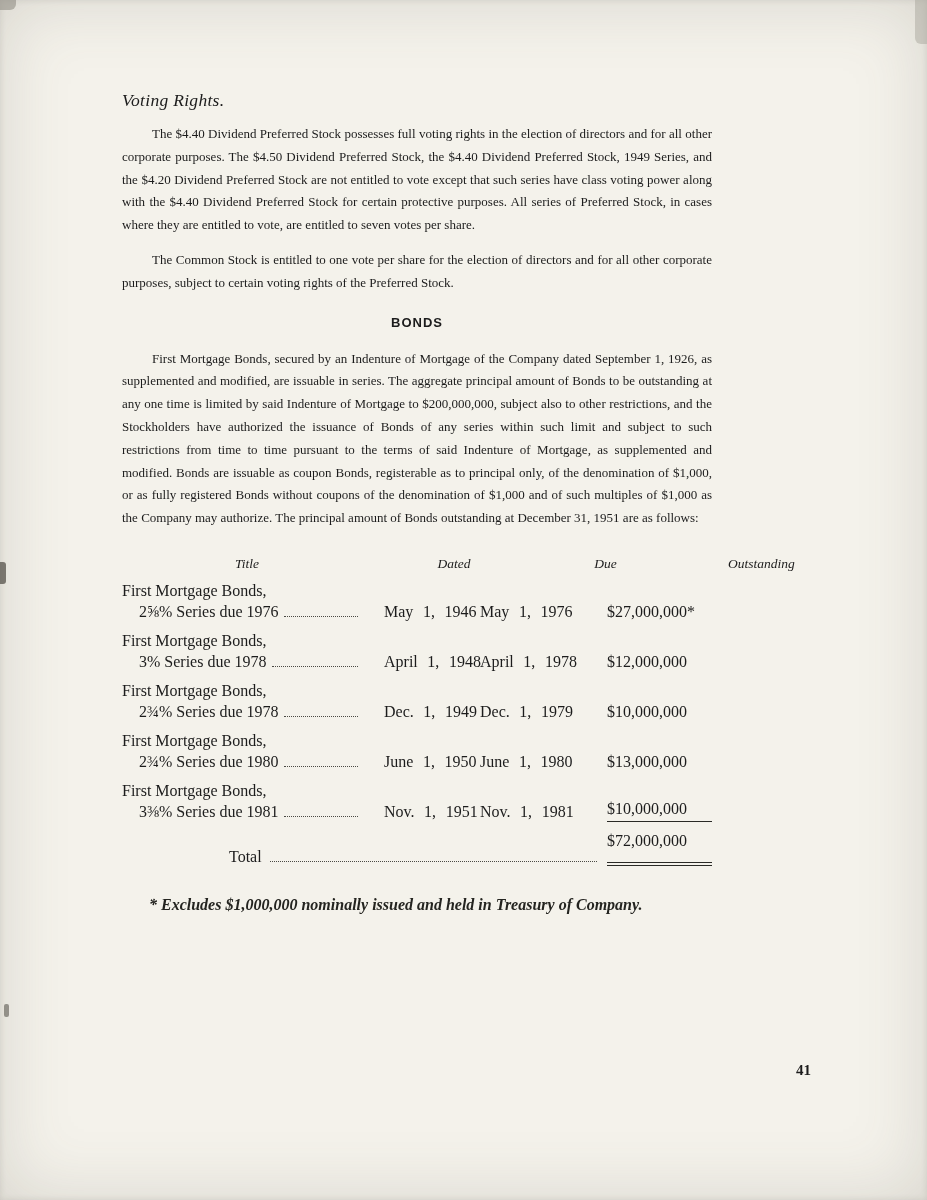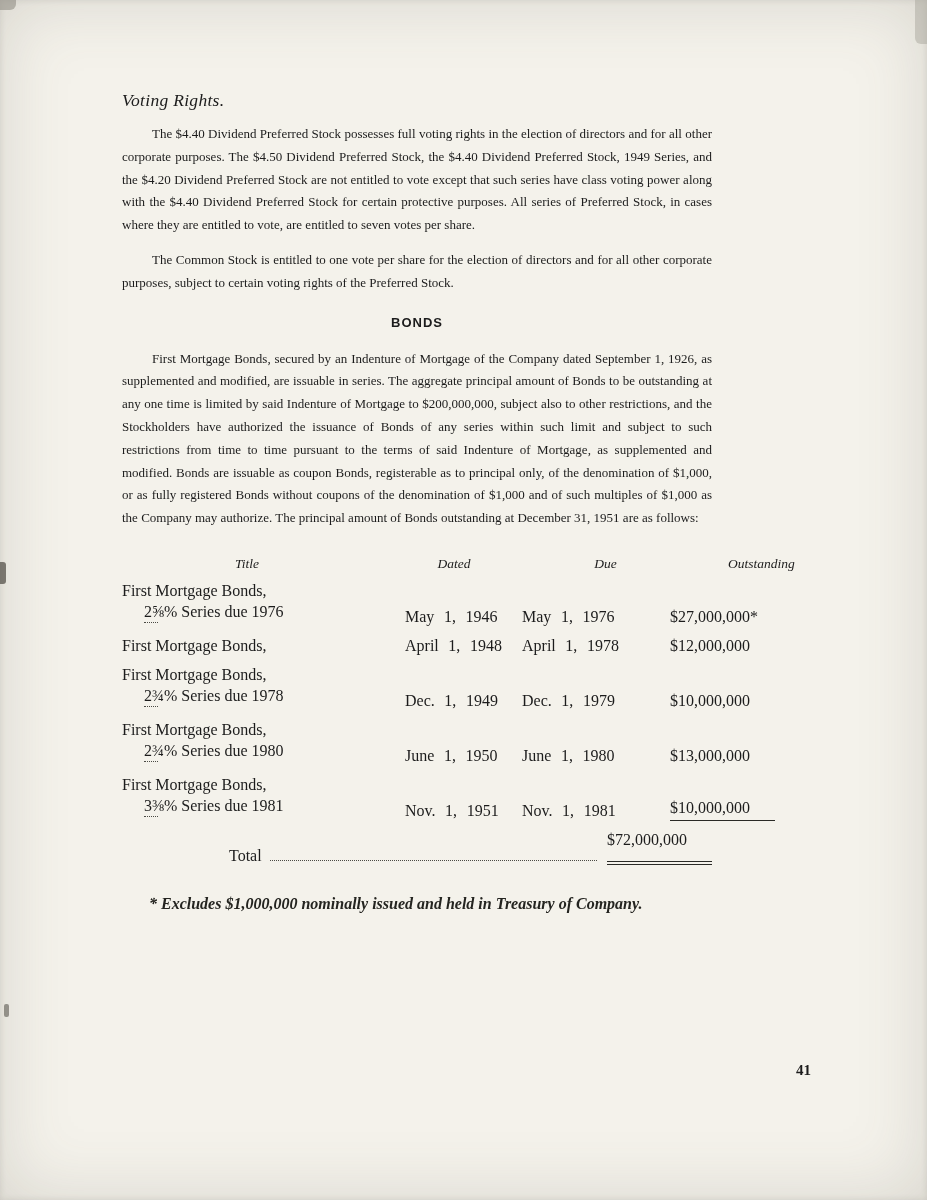--- a/index.html
+++ b/index.html
@@ -52,28 +52,26 @@
     margin-bottom: 8px;
     gap: 34px;
   }
   .th { text-align: center; }
   .trow {
     display: grid;
     grid-template-columns: 250px 96px 139px 105px;
     align-items: end;
     margin-bottom: 8px;
     line-height: 21px;
-    gap: 21px;
   }
   .td-title .t1 { }
   .td-title .t2 {
     display: flex;
     align-items: baseline;
     padding-left: 17px;
-    flex-direction: column;
   }
   .leader {
     flex: 1 1 auto;
     min-width: 14px;
     border-bottom: 1.5px dotted #4a4a44;
     margin: 0 14px 4px 5px;
   }
   .td-dated, .td-due { padding-left: 12px; word-spacing: 0.35em; white-space: nowrap; }
   .td-out { white-space: nowrap; }
   .rule-under { border-bottom: 1.5px solid #2a2a26; padding-bottom: 2px; }
@@ -156,20 +154,24 @@
             </div>
         </div>
         <div class="td td-dated">May 1, 1946</div>
         <div class="td td-due">May 1, 1976</div>
         <div class="td td-out">$27,000,000*</div>
       </div>
 
       <div class="trow">
         <div class="td td-title">
           <div class="t1">First Mortgage Bonds,</div>
+          <div class="t2">
+              <span>3% Series due 1978</span>
+              <span class="leader"></span>
+            </div>
         </div>
         <div class="td td-dated">April 1, 1948</div>
         <div class="td td-due">April 1, 1978</div>
         <div class="td td-out">$12,000,000</div>
       </div>
 
       <div class="trow">
         <div class="td td-title">
           <div class="t1">First Mortgage Bonds,</div>
           <div class="t2">

